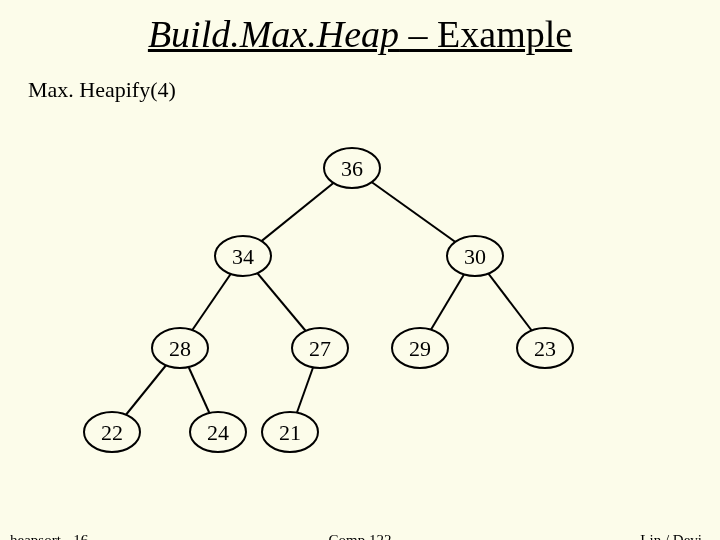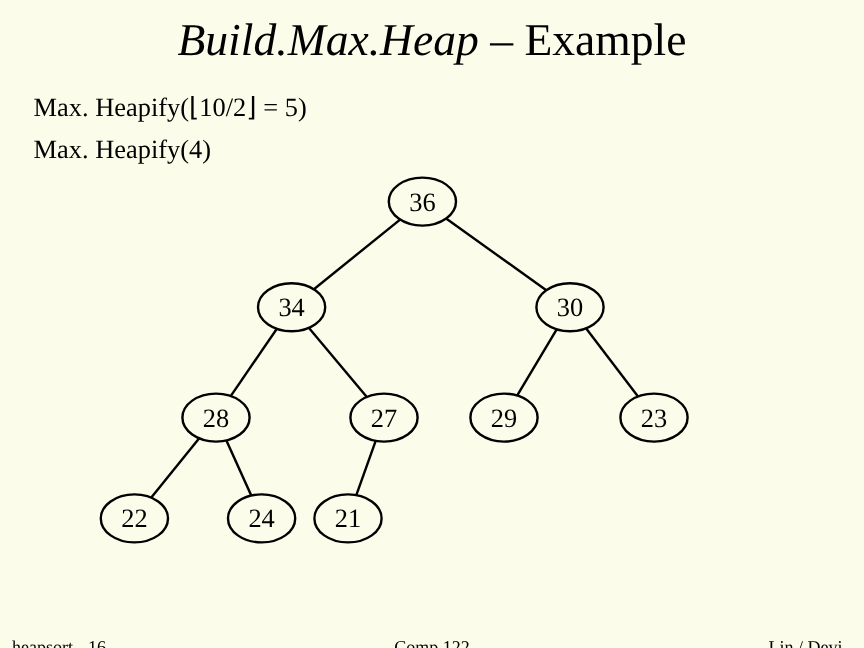--- a/index.html
+++ b/index.html
@@ -10,20 +10,21 @@
     background: #fcfcea;
     font-family: "Times New Roman", Times, serif;
     color: #000;
     overflow: hidden;
     position: relative;
   }
   .title {
     text-align: center;
     font-size: 38px;
     padding-top: 12px;
+    text-decoration: underline;
     color: #000;
   }
   .title .ital {
     font-style: italic;
   }
   .calls {
     position: absolute;
     left: 28px;
     top: 72px;
     font-size: 22px;
@@ -66,23 +67,20 @@
   .footer .right { position: absolute; right: 18px; }
 </style>
 </head>
 <body>
 
 <div class="title">
   <span class="ital">Build.Max.Heap</span><span> – Example</span>
 </div>
 
 <div class="calls">
-  <div>
-    <span>Max. Heapify(</span><span>⌊</span><span>10/2</span><span>⌋</span><span> = 5)</span>
-  </div>
   <div>Max. Heapify(4)</div>
 </div>
 
 <svg class="tree">
 
   <line class="edge" x1="352" y1="168" x2="243" y2="256"></line>
   <line class="edge" x1="352" y1="168" x2="475" y2="256"></line>
   <line class="edge" x1="243" y1="256" x2="180" y2="348"></line>
   <line class="edge" x1="243" y1="256" x2="320" y2="348"></line>
   <line class="edge" x1="475" y1="256" x2="420" y2="348"></line>

